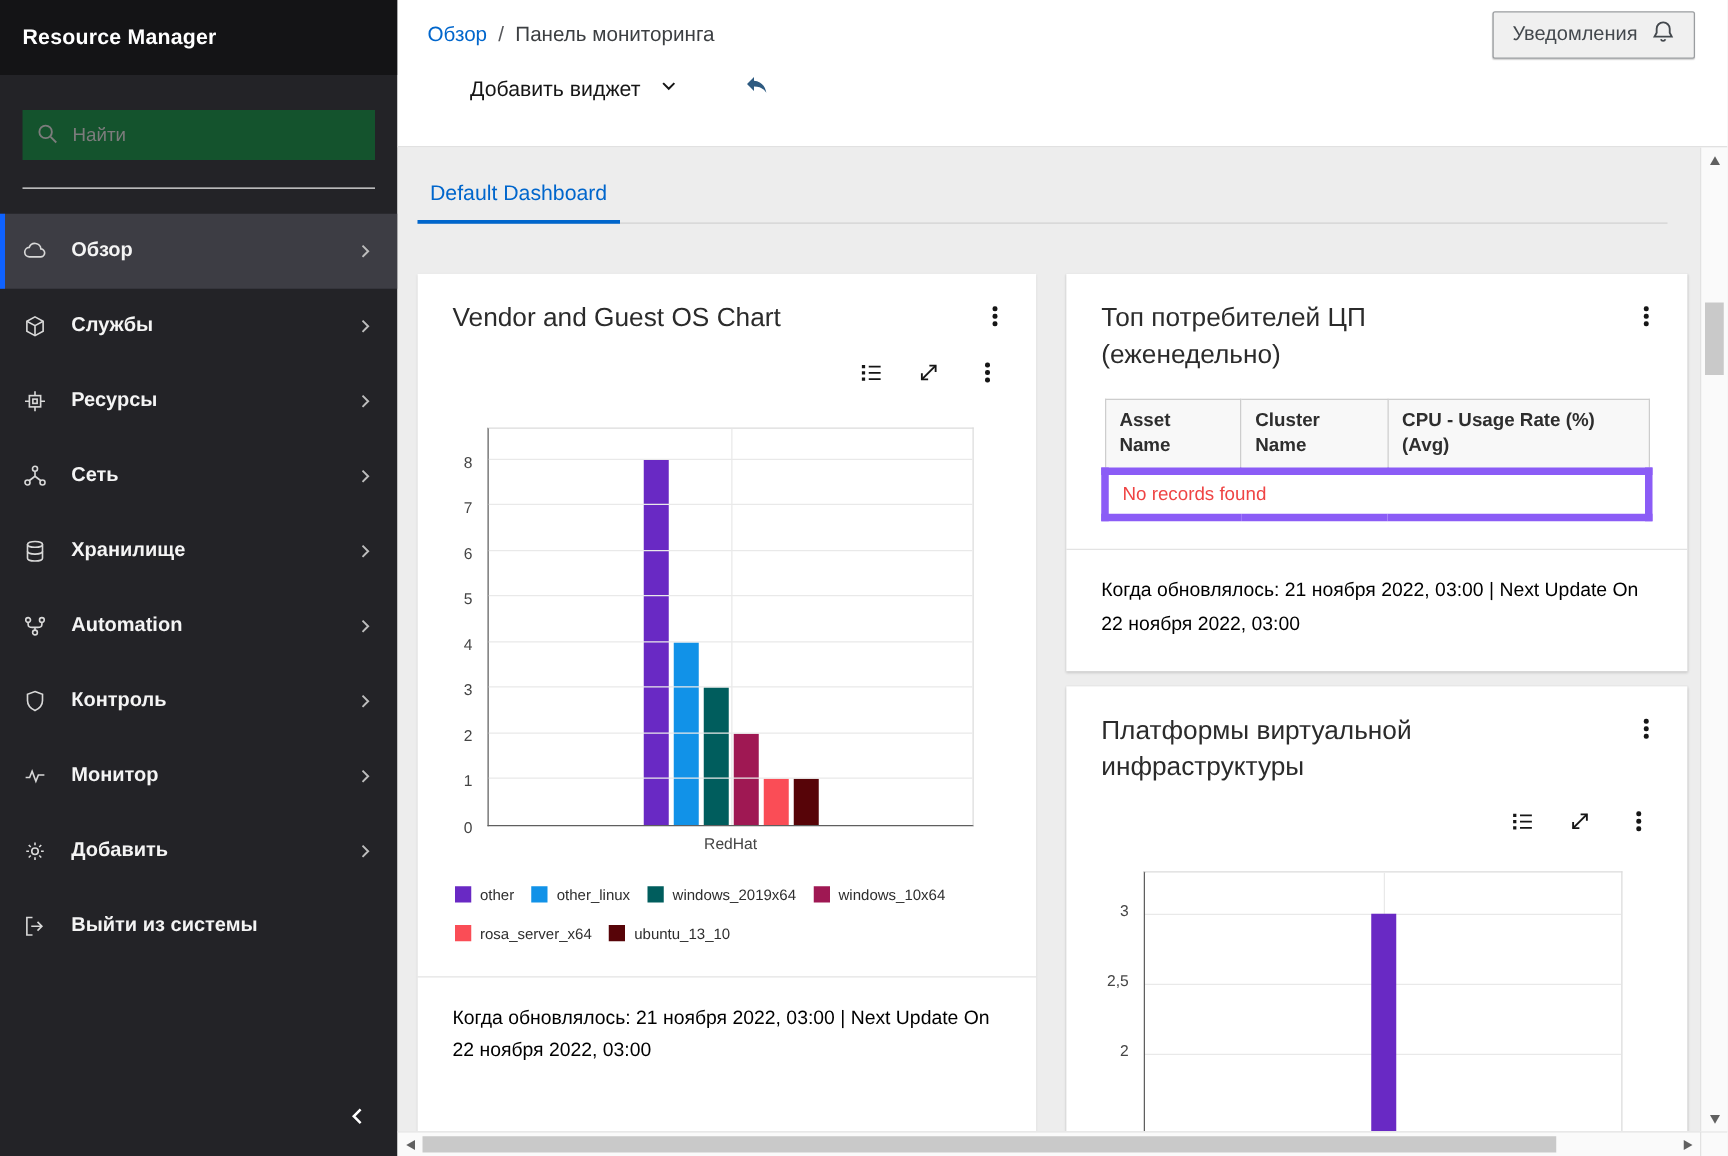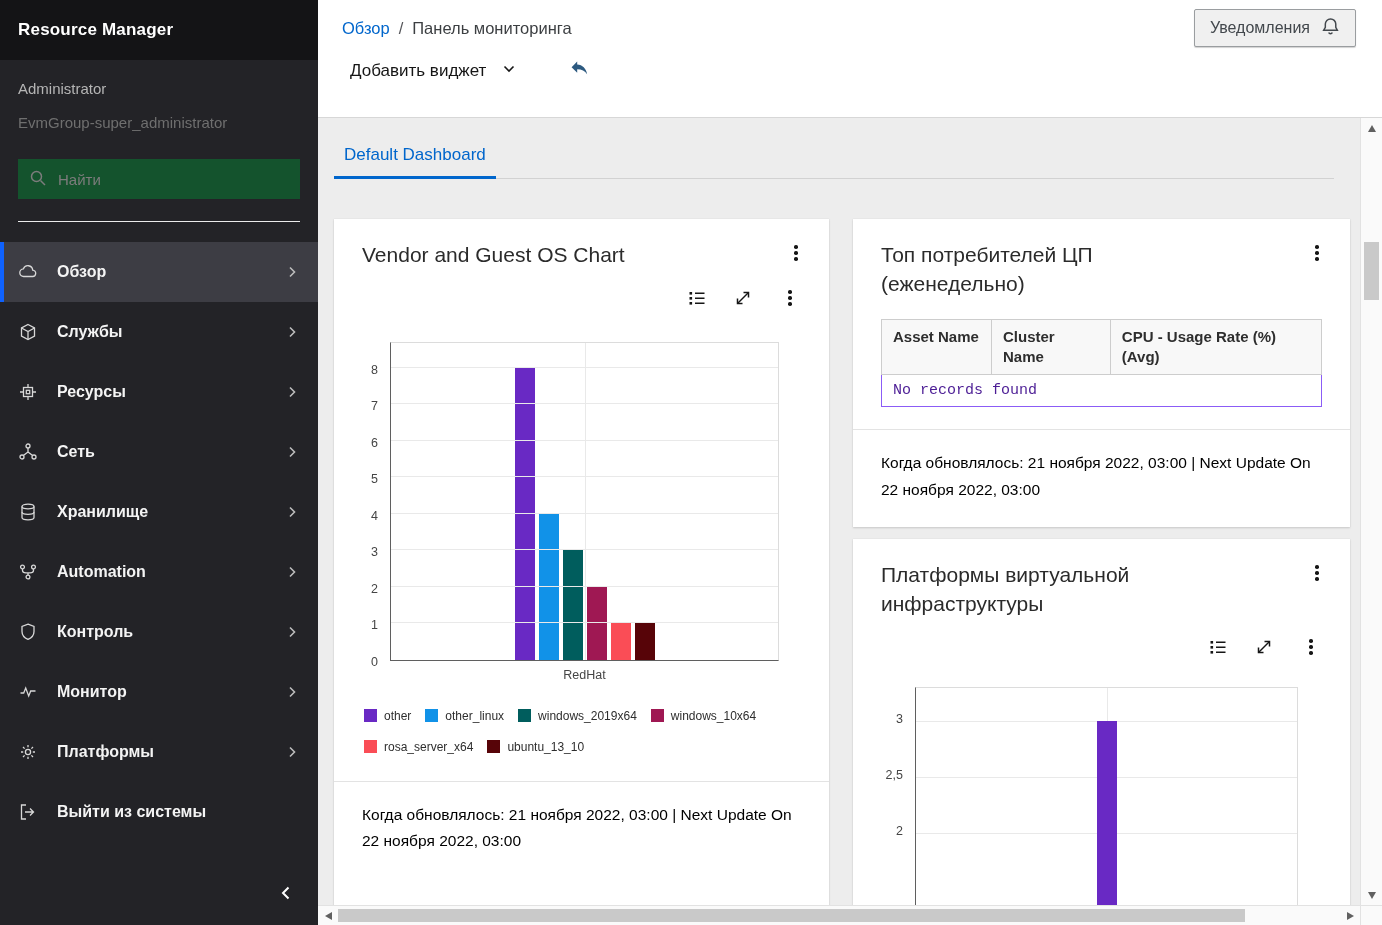--- a/index.html
+++ b/index.html
@@ -27,21 +27,21 @@
 
   
   .main { flex:1; display:flex; flex-direction:column; min-width:0; }
   .main-header { background:#fff; border-bottom:1px solid #d7d7d7; height:118px; position:relative; padding-left:24px; }
   .breadcrumb { padding-top:19px; font-size:16.5px; display:flex; gap:9px; align-items:center; }
   .breadcrumb .link { color:#0066cc; cursor:pointer; }
   .breadcrumb .sep { color:#55565a; }
   .breadcrumb .current { color:#3c3f42; }
   .notif-btn { position:absolute; top:9px; right:26px; height:38px; padding:0 15px; background:#f0f0f0; border:1px solid #9a9da0; box-shadow:0 1px 1px rgba(0,0,0,.18); display:flex; align-items:center; gap:11px; font-size:16px; color:#43484d; cursor:pointer; border-radius:2px; }
   .actions-row { margin-top:21px; display:flex; align-items:center; }
-  .add-widget { margin-left:8px; display:flex; align-items:center; gap:15px; font-size:17px; color:#161616; cursor:pointer; }
+  .add-widget { margin-left:34px; display:flex; align-items:center; gap:15px; font-size:17px; color:#161616; cursor:pointer; }
   .undo-btn { margin-left:52px; cursor:pointer; display:flex; }
 
   .main-body { flex:1; display:flex; min-height:0; }
   .content { flex:1; background:#ededed; padding:20px 0 0 16px; overflow:hidden; position:relative; }
   .tab-row { border-bottom:1px solid #d2d2d2; margin-right:26px; }
   .tab { display:inline-block; padding:7px 10px 11px; color:#0066cc; font-size:17px; border-bottom:3px solid #0066cc; margin-bottom:-1px; cursor:pointer; }
 
   .widgets { display:flex; gap:24px; margin-top:40px; align-items:flex-start; }
   .col-left { width:495px; }
   .col-right { width:497px; display:flex; flex-direction:column; gap:12px; }
@@ -70,21 +70,21 @@
   .legend-item { display:flex; align-items:center; gap:7px; font-size:12px; color:#2e2e2e; cursor:pointer; }
   .legend-swatch { width:13px; height:13px; flex-shrink:0; }
   .card-divider { border-top:1px solid #e3e3e3; margin-top:27px; }
   .card-footer { padding:20px 28px 24px; font-size:15.5px; line-height:1.7; color:#000000; }
 
   
   .table-wrap { padding:20px 28px 0; }
   .widget-table { width:100%; border-collapse:collapse; font-size:15px; }
   .widget-table th { border:1px solid #cdcdcd; background:#f8f8f8; text-align:left; padding:7px 11px; font-weight:bold; color:#2e2e2e; vertical-align:top; line-height:1.35; }
   .widget-table th:nth-child(1){ width:25%; } .widget-table th:nth-child(2){ width:27%; } .widget-table th:nth-child(3){ width:48%; }
-  .widget-table td { border:1px solid #8b5cf6; padding:7px 11px; color:#4c1d95;font-family:Liberation Mono, monospace; }
+  .widget-table td { border:6px solid #8b5cf6; padding:7px 11px; color:#ef4444; }
   .card-a .card-divider { margin-top:22px; }
 
   
   .chart2-area { display:flex; margin:28px 52px 0 24px; height:236px; }
   .y-col2 { width:32px; position:relative; margin-right:6px; }
   .y-tick2 { position:absolute; right:6px; font-size:12.5px; color:#454545; }
   .plot2 { flex:1; position:relative; border:1px solid #dcdcdc; border-left:1px solid #5f5f5f; border-bottom:none; overflow:hidden; }
 
   
   .v-scrollbar { width:22px; background:#fafafa; border-left:1px solid #e2e2e2; position:relative; }
@@ -100,24 +100,20 @@
   .h-arrow { position:absolute; top:0; bottom:0; width:20px; display:flex; align-items:center; justify-content:center; cursor:pointer; }
   .h-arrow.left { left:0; } .h-arrow.right { right:0; }
   .h-thumb { position:absolute; top:3px; bottom:3px; left:20px; width:87%; background:#c9c9c9; cursor:pointer; }
   .corner { width:22px; background:#fafafa; border-left:1px solid #e2e2e2; border-top:1px solid #e2e2e2; }
 </style>
 </head>
 <body>
 
 <aside class="sidebar">
   <div class="sidebar-header">Resource Manager</div>
-  <div class="sidebar-user">
-    <div class="user">Administrator</div>
-    <div class="group">EvmGroup-super_administrator</div>
-  </div>
   <div class="sidebar-search">
     <span class="search-ic">
       <svg width="18" height="18" viewBox="0 0 18 18" fill="none" stroke="#7c7c7c" stroke-width="1.5">
           <circle cx="7.5" cy="7.5" r="5"></circle>
           <path d="m11.5 11.5 4.5 4.5"></path>
         </svg>
     </span>
     <input type="text" placeholder="Найти" style="">
   </div>
   <div class="sidebar-divider"></div>
@@ -237,21 +233,21 @@
           </svg>
         </span>
       </div>
       <div class="nav-item">
         <span class="nav-icon">
           <svg width="20" height="20" viewBox="0 0 20 20" fill="none" stroke="#d8d8d8" stroke-width="1.3">
             <circle cx="10" cy="10" r="2.6"></circle>
             <path d="M10 3v2.2M10 14.8V17M3 10h2.2M14.8 10H17M5 5l1.6 1.6M13.4 13.4 15 15M15 5l-1.6 1.6M6.6 13.4 5 15"></path>
           </svg>
         </span>
-        <span class="nav-label">Платформы</span>
+        <span class="nav-label">Добавить</span>
         <span class="nav-chevron">
           <svg width="16" height="16" viewBox="0 0 16 16" fill="none" stroke="#bcbcbc" stroke-width="1.6">
             <path d="M6 3.5 10.5 8 6 12.5"></path>
           </svg>
         </span>
       </div>
       <div class="nav-item">
         <span class="nav-icon">
           <svg width="20" height="20" viewBox="0 0 20 20" fill="none" stroke="#d8d8d8" stroke-width="1.3">
             <path d="M8 3H3.5v14H8"></path>

